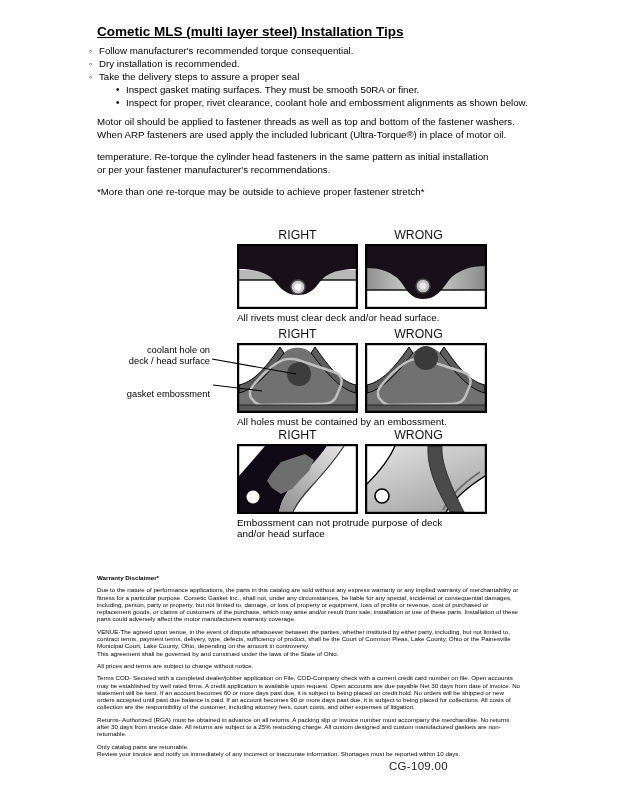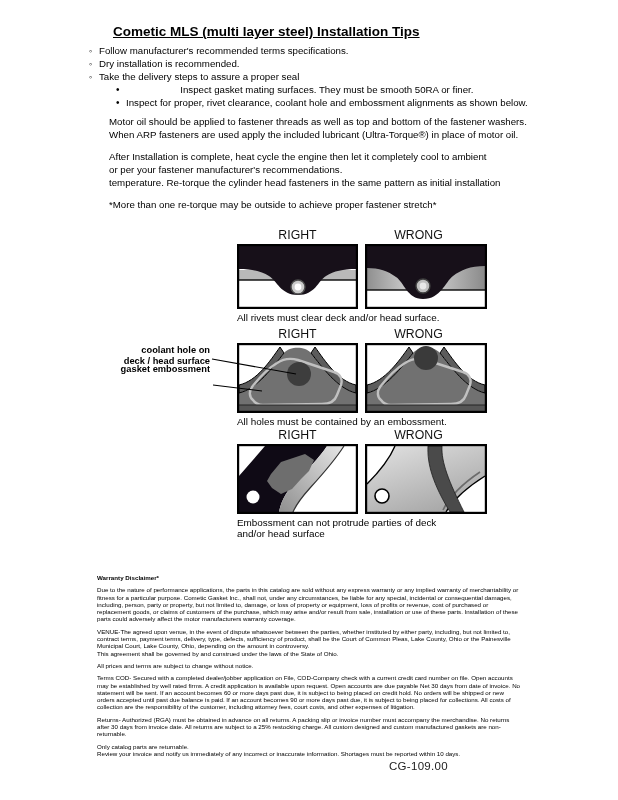--- a/index.html
+++ b/index.html
@@ -4,83 +4,81 @@
 <style>
   html,body { margin:0; padding:0; background:#ffffff; }
   .page {
     position:relative; width:618px; height:800px; background:#ffffff;
     font-family:"Liberation Sans", sans-serif; color:#000; overflow:hidden;
   }
   .page-title {
     position:absolute; left:97px; top:24px;
     font-size:13.5px; font-weight:bold; text-decoration:underline;
     white-space:nowrap;
-    margin-left:16px;
   }
   .bullets { position:absolute; left:89px; top:45px; }
   .b { font-size:9.7px; line-height:12.9px; white-space:nowrap; position:relative; }
   .lvl1 { padding-left:10px; }
   .lvl1::before { content:"◦"; position:absolute; left:0; top:0; font-size:9px; }
-  .lvl2 { margin-left:27px; padding-left:10px;text-align:center; }
+  .lvl2 { margin-left:27px; padding-left:10px; }
   .lvl2::before { content:"•"; position:absolute; left:0; top:0; font-size:10px; }
 
   .diesel { position:absolute; left:97px; top:115px; width:450px; }
   .diesel-heading { font-size:11.3px; font-weight:bold; margin:0 0 9px 0; }
   .body-line { display:block; font-size:9.7px; line-height:13px; white-space:nowrap; }
-  .para { margin:0 0 9px 12px; }
+  .para { margin:0 0 9px 0; }
 
   .fig { position:absolute; left:237px; width:251px; }
   .fig1 { top:229px; }
   .fig2 { top:328px; }
   .fig3 { top:429px; }
   .fig-titles { display:flex; gap:0; }
   .fig-title { width:121px; text-align:center; font-size:12.3px; line-height:13px; color:#111; }
   .fig-panels { display:flex; gap:7px; margin-top:2px; }
   .fig-panels svg { display:block; }
   .fig-caption { font-size:9.9px; font-weight:normal; margin-top:3px; white-space:nowrap; }
   .fig-caption .cap-line { display:block; line-height:11px; }
 
-  .fig2-label { position:absolute; width:112px; text-align:right; font-size:9.3px; line-height:10.5px; color:#000;font-weight:bold; }
+  .fig2-label { position:absolute; width:112px; text-align:right; font-size:9.3px; line-height:10.5px; color:#000; }
   .label-coolant { left:98px; top:345px; }
-  .label-embossment { left:98px; top:364px; }
+  .label-embossment { left:98px; top:389px; }
   .label-line { display:block; white-space:nowrap; }
 
   .overlay { position:absolute; left:0; top:0; pointer-events:none; }
 
   .legal { position:absolute; left:97px; top:574px; width:424px; font-size:6.2px; line-height:7.3px; }
   .legal p { margin:0 0 5px 0; text-align:left; }
   .legal p.tight { margin-bottom:0; }
   .legal-heading { font-weight:bold; }
 
   .doc-code { position:absolute; left:389px; top:760px; font-size:11.5px; color:#222; letter-spacing:0.3px; }
 </style>
 </head>
 <body>
 
 <div class="page">
 
   <div class="page-title">Cometic MLS (multi layer steel) Installation Tips</div>
 
   <div class="bullets">
-    <div class="b lvl1"><span>Follow manufacturer's recommended terms specifications.</span></div>
+    <div class="b lvl1"><span>Follow manufacturer's recommended torque consequential.</span></div>
     <div class="b lvl1"><span>Dry installation is recommended.</span></div>
     <div class="b lvl1"><span>Take the delivery steps to assure a proper seal</span></div>
     <div class="b lvl2"><span>Inspect gasket mating surfaces.  They must be smooth 50RA or finer.</span></div>
     <div class="b lvl2"><span>Inspect for proper, rivet clearance, coolant hole and embossment alignments as shown below.</span></div>
   </div>
 
   <div class="diesel">
     <div class="para">
       <span class="body-line">Motor oil should be applied to fastener threads as well as top and bottom of the fastener washers.</span>
       <span class="body-line">When ARP fasteners are used apply the included lubricant (Ultra-Torque®) in place of motor oil.</span>
     </div>
     <div class="para">
-      <span class="body-line">After Installation is complete, heat cycle the engine then let it completely cool to ambient</span>
+      <span class="body-line">temperature. Re-torque the cylinder head fasteners in the same pattern as initial installation</span>
       <span class="body-line">or per your fastener manufacturer's recommendations.</span>
-      <span class="body-line">temperature. Re-torque the cylinder head fasteners in the same pattern as initial installation</span>
     </div>
     <div class="para">
       <span class="body-line">*More than one re-torque may be outside to achieve proper fastener stretch*</span>
     </div>
   </div>
 
   <div class="fig fig1">
     <div class="fig-titles">
       <div class="fig-title">RIGHT</div>
       <div class="fig-title">WRONG</div>
@@ -188,21 +186,21 @@
         <path d="M30,2 C24,16 12,30 2,40" fill="none" stroke="#000000" stroke-width="1.4"></path>
         <path d="M120,32 C101,44 88,56 81,68 L120,68 Z" fill="#ffffff"></path>
         <path d="M120,32 C101,44 88,56 81,68" fill="none" stroke="#000000" stroke-width="1.4"></path>
         <path d="M115,28 C97,40 85,52 78,66" fill="none" stroke="#6b6b6b" stroke-width="1.6"></path>
         <path d="M63,2 L77,2 C76,18 84,38 99,68 L85,68 C68,40 62,20 63,2 Z" fill="#4a4a4a" stroke="#1d1d1d" stroke-width="0.8"></path>
         <circle cx="17" cy="52" r="7" fill="#ffffff" stroke="#000000" stroke-width="1.6"></circle>
         <rect x="1" y="1" width="120" height="68" fill="none" stroke="#000000" stroke-width="2.4"></rect>
       </svg>
     </div>
     <div class="fig-caption">
-      <span class="cap-line">Embossment can not protrude parties of deck</span>
+      <span class="cap-line">Embossment can not protrude purpose of deck</span>
       <span class="cap-line">and/or head surface</span>
     </div>
   </div>
 
   <svg class="overlay" width="618" height="800" viewBox="0 0 618 800">
     <line x1="212" y1="359" x2="296" y2="374" stroke="#000000" stroke-width="1.1"></line>
     <line x1="213" y1="385" x2="262" y2="391" stroke="#000000" stroke-width="1.1"></line>
   </svg>
 
   <div class="legal">

